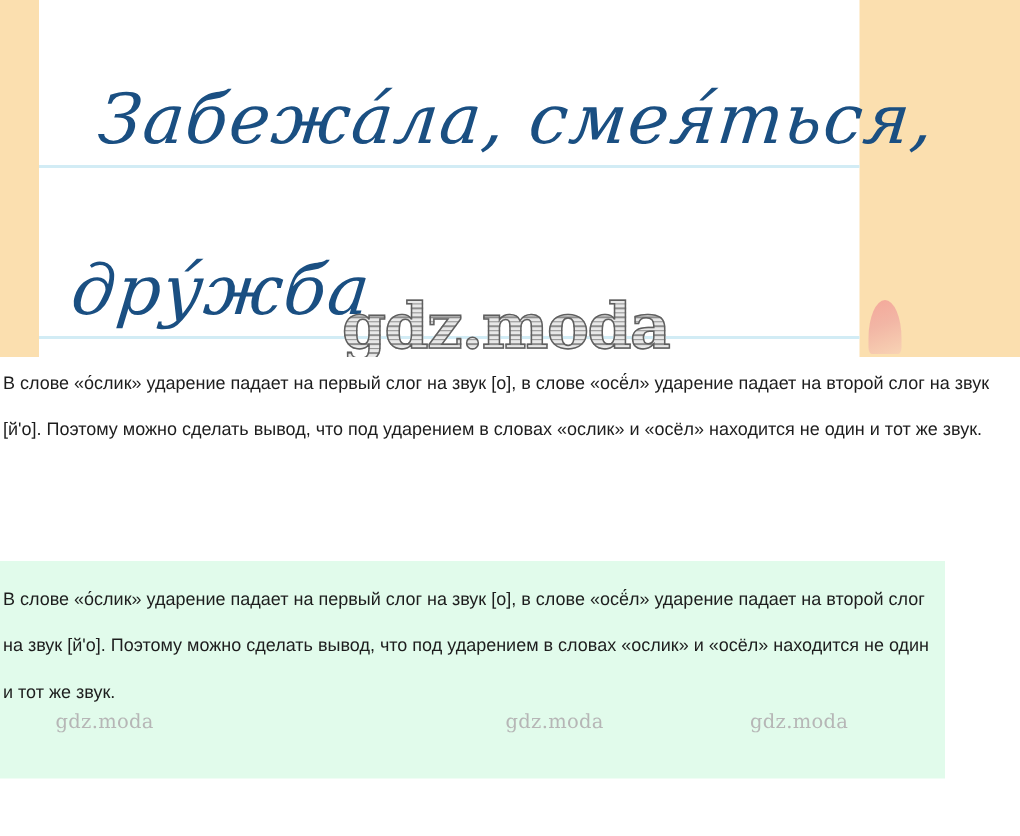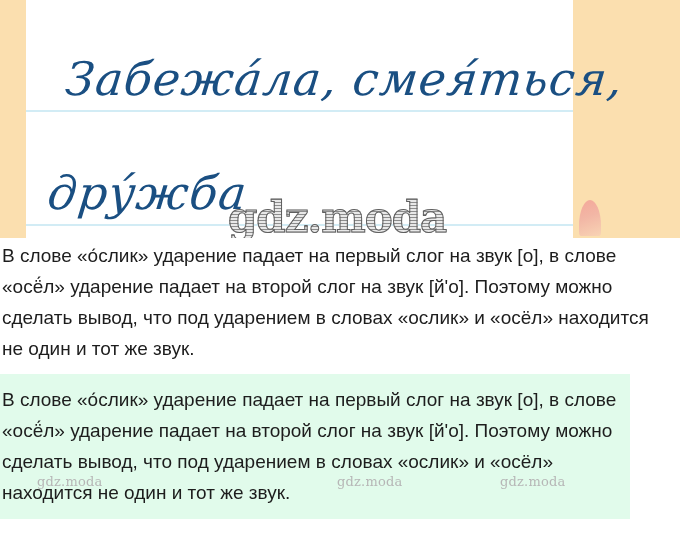--- a/index.html
+++ b/index.html
@@ -96,21 +96,21 @@
   
   .answer-block {
     position: absolute;
     left: 0;
     top: 240px;
     width: 680px;
   }
   .para {
     margin: 0;
     padding: 0 6px 0 2px;
-    font-size: 19px;
+    font-size: 12px;
     line-height: 31px;
     color: #1d1d1d;
     font-family: "Liberation Sans", sans-serif;
   }
 
   .highlight-block {
     position: absolute;
     left: 0;
     top: 374px;
     width: 630px;

